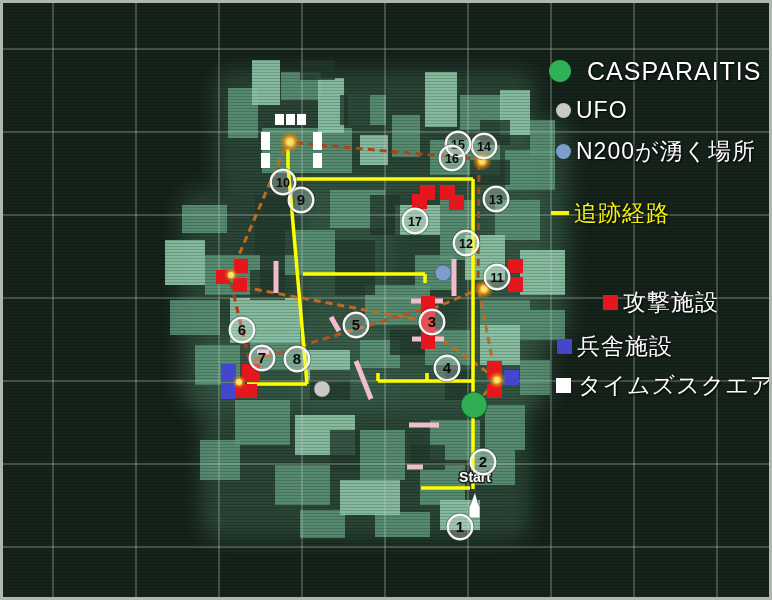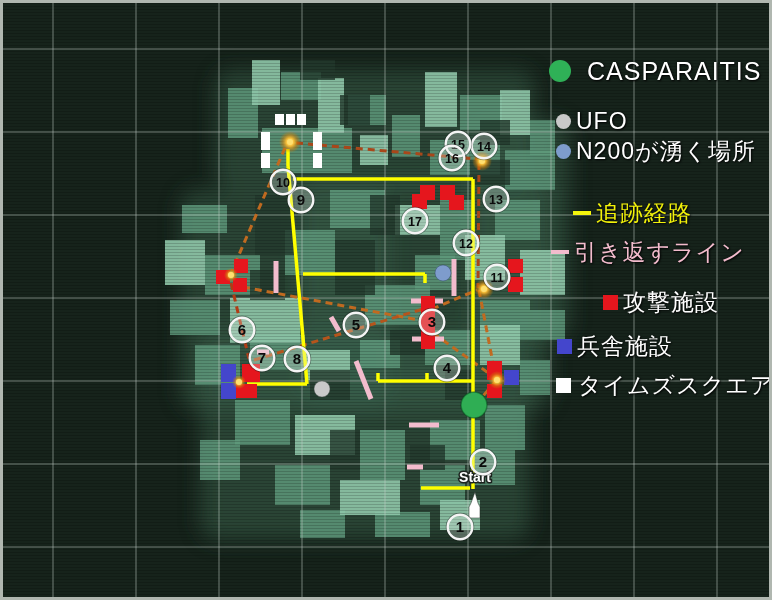--- a/index.html
+++ b/index.html
@@ -308,35 +308,31 @@
           <circle cx="415" cy="221" r="12.3" fill="rgba(225,238,231,0.28)" stroke="#f5f5f5" stroke-width="2.4"></circle>
           <text x="415" y="225.5" text-anchor="middle" font-size="12.5" class="wp-num">17</text>
         </g>
       </g>
     </svg>
   <div id="legend">
       <div class="legend-row row-casparaitis" style="left: 549px; top: 56px;">
         <span class="mk mk-circle" style="background: rgb(47, 177, 87);"></span>
         <span style="color: rgb(255, 255, 255);">CASPARAITIS</span>
       </div>
-      <div class="legend-row row-ufo" style="left: 556px; top: 106px;">
+      <div class="legend-row row-ufo" style="left: 556px; top: 95px;">
         <span class="mk mk-circle" style="background: rgb(201, 201, 201);"></span>
         <span style="color: rgb(255, 255, 255);">UFO</span>
       </div>
       <div class="legend-row row-n200-spawn" style="left: 556px; top: 136px;">
         <span class="mk mk-circle" style="background: rgb(126, 156, 204);"></span>
         <span style="color: rgb(255, 255, 255);">N200が湧く場所</span>
       </div>
-      <div class="legend-row row-tracking-route" style="left: 573px; top: 198px;">
+      <div class="legend-row row-tracking-route" style="left: 551px; top: 198px;">
         <span class="mk mk-dash" style="background: rgb(244, 244, 12);"></span>
         <span style="color: rgb(242, 242, 10);">追跡経路</span>
-      </div>
-      <div class="legend-row row-turn-back-line" style="left: 551px; top: 237px;">
-        <span class="mk mk-dash" style="background: rgb(243, 188, 205);"></span>
-        <span style="color: rgb(243, 188, 205);">引き返すライン</span>
       </div>
       <div class="legend-row row-attack-facility" style="left: 557px; top: 287px; margin-left: 46px;">
         <span class="mk mk-square" style="background: rgb(229, 22, 29);"></span>
         <span style="color: rgb(255, 255, 255);">攻撃施設</span>
       </div>
       <div class="legend-row row-barracks-facility" style="left: 557px; top: 331px; text-align: center;">
         <span class="mk mk-square" style="background: rgb(68, 70, 204);"></span>
         <span style="color: rgb(255, 255, 255);">兵舎施設</span>
       </div>
       <div class="legend-row row-times-square" style="left: 556px; top: 370px; gap: 7px;">

